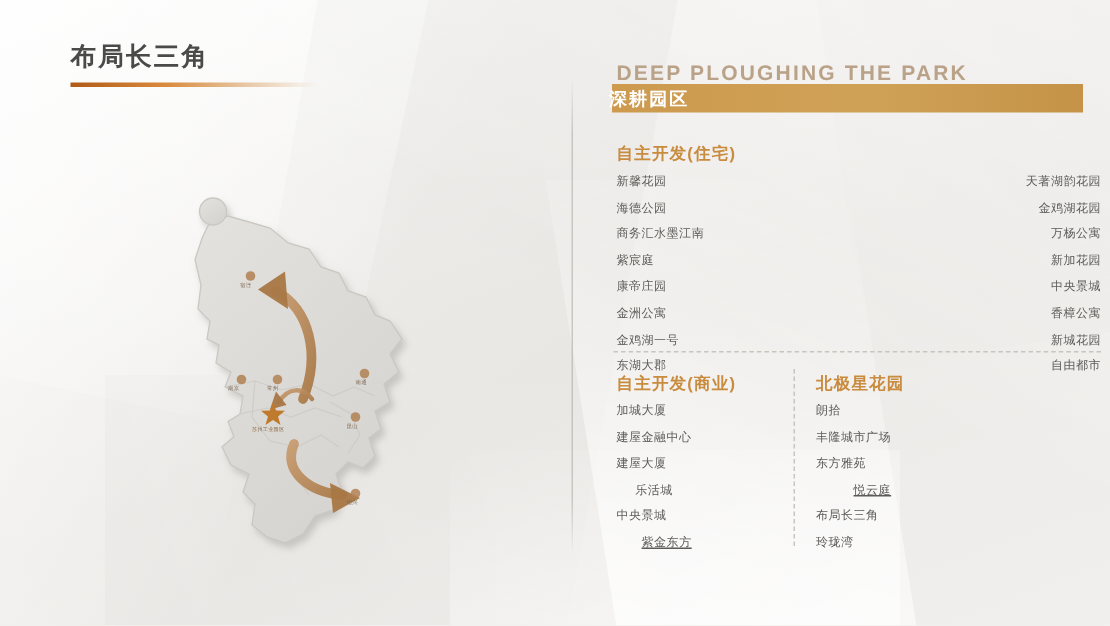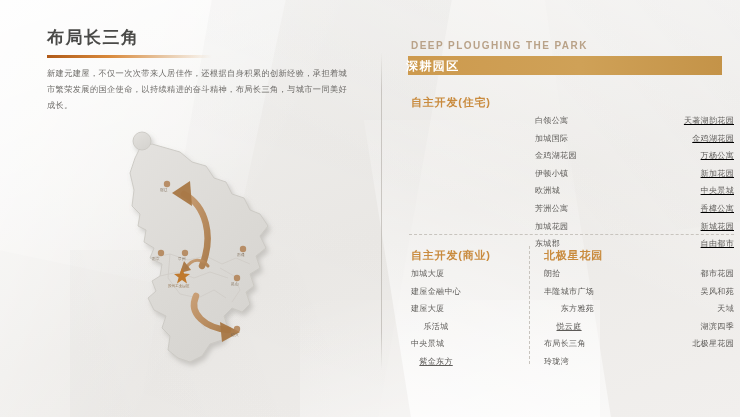--- a/index.html
+++ b/index.html
@@ -70,21 +70,21 @@
   #panel-divider {
     position:absolute; left:381px; top:52px; width:1px; height:318px;
     background:linear-gradient(180deg, rgba(170,165,158,0) 0%, rgba(170,165,158,0.55) 12%, rgba(170,165,158,0.55) 88%, rgba(170,165,158,0) 100%);
   }
 
   
   #right-panel { position:absolute; left:394px; top:0; width:346px; height:417px; }
 
   #eyebrow {
     position:absolute; left:17px; top:40px;
-    font-size:10px; letter-spacing:1.45px; color:#b9a288; font-weight:bold;
+    font-size:14px; letter-spacing:1.45px; color:#b9a288; font-weight:bold;
   }
   #header-band {
     position:absolute; left:14px; top:56px; width:314px; height:19px;
     background:linear-gradient(90deg, #cd9a4e 0%, #cfa157 55%, #c49348 100%);
   }
   #header-band-title {
     position:absolute; left:12px; top:57.5px;
     font-size:12px; font-weight:bold; color:#ffffff; letter-spacing:1.4px;
   }
 
@@ -98,21 +98,21 @@
 
   .item-col { position:absolute; }
   .item {
     font-size:8px; color:#5d5b58; line-height:1;
     margin-bottom:9.6px; letter-spacing:0.35px; white-space:nowrap;
   }
   .item:last-child { margin-bottom:0; }
 
   #res-col-1 { left:17px;  top:117px; text-align:left; }
   #res-col-2 { left:141px; top:117px; text-align:left; }
-  #res-col-3 { left:239px; top:117px; width:101px; text-align:right;text-decoration:underline; }
+  #res-col-3 { left:239px; top:117px; width:101px; text-align:right; }
 
   #com-col-1 { left:17px;  top:270px; text-align:left; }
   #coop-col-1 { left:150px; top:270px; text-align:left; }
   #coop-col-2 { left:239px; top:270px; width:101px; text-align:right; }
 
   #dashed-h {
     position:absolute; left:15px; top:234px; width:325px; height:0;
     border-top:1px dashed #c8c4be;
   }
   #dashed-v {
@@ -129,21 +129,20 @@
   <div class="bg-facet f2"></div>
   <div class="bg-facet f3"></div>
   <div class="bg-facet f4"></div>
   <div class="bg-facet f5"></div>
   <div class="bg-facet f6"></div>
 
   <div id="left-panel">
 
     <div id="page-title">布局长三角</div>
     <div id="title-rule"></div>
-    <div id="intro-text">新建元建屋，不仅一次次带来人居佳作，还根据自身积累的创新经验，承担着城市繁荣发展的国企使命，以持续精进的奋斗精神，布局长三角，与城市一同美好成长。</div>
 
     <div id="map-wrap">
       <svg width="215" height="260" viewBox="0 0 215 260" xmlns="http://www.w3.org/2000/svg">
         <defs>
           <linearGradient id="mapGrad" x1="0" y1="0" x2="0.6" y2="1">
             <stop offset="0%" stop-color="#e4e2df"></stop>
             <stop offset="55%" stop-color="#dcdad6"></stop>
             <stop offset="100%" stop-color="#d6d4d0"></stop>
           </linearGradient>
           <linearGradient id="arrowGrad" x1="0" y1="0" x2="1" y2="1">
@@ -215,29 +214,29 @@
 
   <div id="panel-divider"></div>
 
   <div id="right-panel">
 
     <div id="eyebrow">DEEP PLOUGHING THE PARK</div>
     <div id="header-band"></div>
     <div id="header-band-title">深耕园区</div>
 
     <div id="sec-residential-heading" class="section-heading">自主开发(住宅)</div>
-    <div id="res-col-2" class="item-col">
-        <div class="item" style="text-align: left;">白领公寓</div>
-        <div class="item" style="text-align: left;">加城国际</div>
-        <div class="item" style="text-align: left;">金鸡湖花园</div>
-        <div class="item" style="text-align: left;">伊顿小镇</div>
-        <div class="item" style="text-align: left;">欧洲城</div>
-        <div class="item" style="text-align: left;">芳洲公寓</div>
-        <div class="item" style="text-align: left;">加城花园</div>
-        <div class="item" style="text-align: left;">东城郡</div>
+    <div id="res-col-1" class="item-col">
+        <div class="item" style="text-align: left;">新馨花园</div>
+        <div class="item" style="text-align: left;">海德公园</div>
+        <div class="item" style="text-align: left;">商务汇水墨江南</div>
+        <div class="item" style="text-align: left;">紫宸庭</div>
+        <div class="item" style="text-align: left;">康帝庄园</div>
+        <div class="item" style="text-align: left;">金洲公寓</div>
+        <div class="item" style="text-align: left;">金鸡湖一号</div>
+        <div class="item" style="text-align: left;">东湖大郡</div>
       </div>
     <div id="res-col-3" class="item-col">
         <div class="item" style="text-align: right;">天著湖韵花园</div>
         <div class="item" style="text-align: right;">金鸡湖花园</div>
         <div class="item" style="text-align: right;">万杨公寓</div>
         <div class="item" style="text-align: right;">新加花园</div>
         <div class="item" style="">中央景城</div>
         <div class="item" style="text-align: right;">香樟公寓</div>
         <div class="item" style="text-align: right;">新城花园</div>
         <div class="item" style="text-align: right;">自由都市</div>
@@ -246,34 +245,27 @@
     <div id="dashed-h"></div>
     <div id="dashed-v"></div>
 
     <div id="sec-commercial-heading" class="section-heading">自主开发(商业)</div>
     <div id="com-col-1" class="item-col">
         <div class="item" style="text-align: left;">加城大厦</div>
         <div class="item" style="text-align: left;">建屋金融中心</div>
         <div class="item" style="text-align: left;">建屋大厦</div>
         <div class="item" style="text-align: center;">乐活城</div>
         <div class="item" style="text-align: left;">中央景城</div>
-        <div class="item" style="text-align: center; text-decoration: underline;">紫金东方</div>
+        <div class="item" style="text-align: right; text-decoration: underline;">紫金东方</div>
       </div>
 
     <div id="sec-coop-heading" class="section-heading">北极星花园</div>
     <div id="coop-col-1" class="item-col">
         <div class="item" style="text-align: left;">朗拾</div>
         <div class="item" style="text-align: left;">丰隆城市广场</div>
-        <div class="item" style="text-align: right;">东方雅苑</div>
-        <div class="item" style="text-align: center; text-decoration: underline;">悦云庭</div>
+        <div class="item" style="text-align: left;">东方雅苑</div>
+        <div class="item" style="text-align: right; text-decoration: underline;">悦云庭</div>
         <div class="item" style="text-align: left;">布局长三角</div>
         <div class="item" style="text-align: left;">玲珑湾</div>
       </div>
-    <div id="coop-col-2" class="item-col">
-        <div class="item" style="text-align: right;">都市花园</div>
-        <div class="item" style="text-align: right;">吴风和苑</div>
-        <div class="item" style="text-align: right;">天域</div>
-        <div class="item" style="text-align: right;">湖滨四季</div>
-        <div class="item" style="text-align: right;">北极星花园</div>
-      </div>
   </div>
 
 </div>
 
 </body></html>

